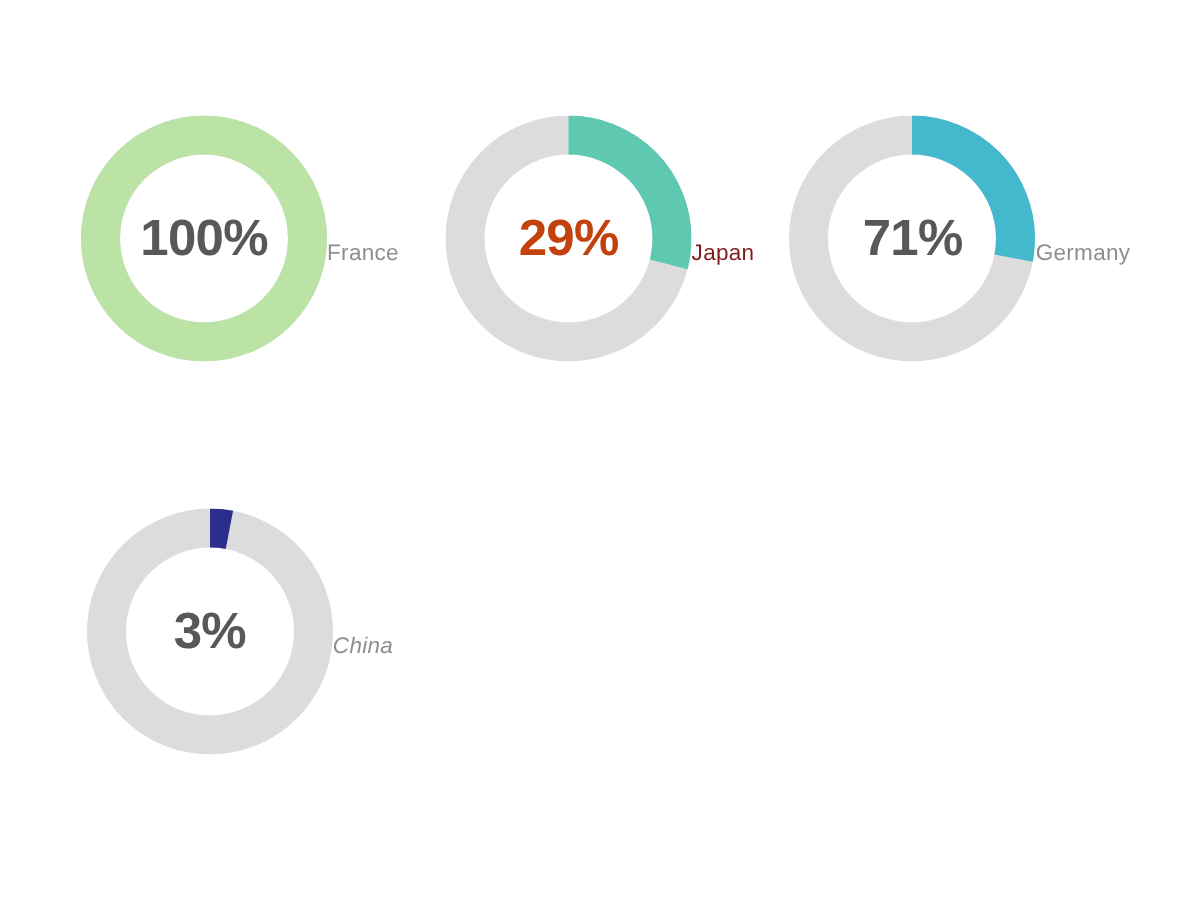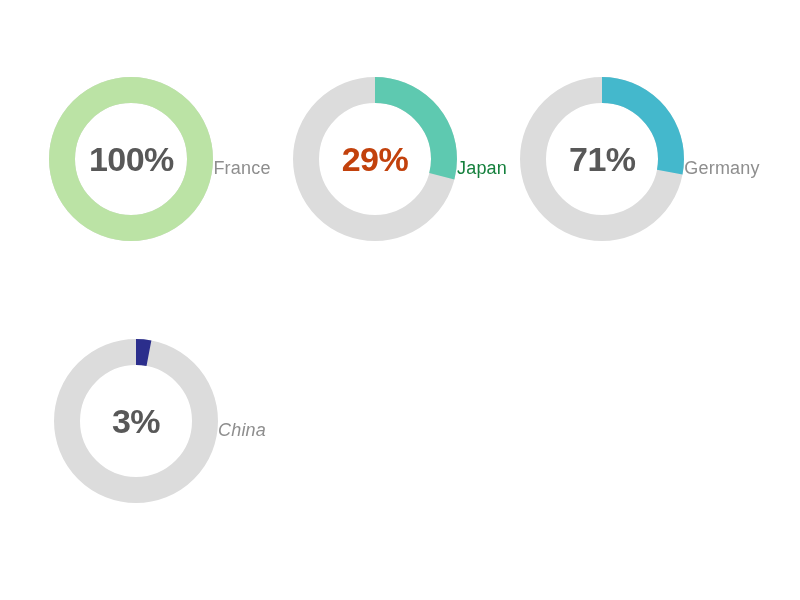--- a/index.html
+++ b/index.html
@@ -66,21 +66,21 @@
     justify-content: center;
     font-size: 34px;
     font-weight: bold;
     color: #585858;
     letter-spacing: -0.5px;
     line-height: 1;
   }
 
   .gauge-label {
     margin-top: 18px;
-    font-size: 18px;
+    font-size: 15px;
     color: #8e8e8e;
     text-align: center;
     white-space: nowrap;
     letter-spacing: 0.2px;
   }
 </style>
 </head>
 <body style="background: rgb(255, 255, 255);">
 
 <div id="chart-grid">
@@ -97,21 +97,21 @@
   </div>
 
   <div class="gauge-cell">
     <div class="gauge-ring-wrap">
       <svg viewBox="0 0 164 164">
         <circle class="gauge-track" cx="82" cy="82" r="69" stroke-width="26" stroke="#dcdcdc"></circle>
         <circle class="gauge-arc" cx="82" cy="82" r="69" stroke-width="26" stroke="#5ec9b0" stroke-dasharray="433.540 433.540" stroke-dashoffset="307.813"></circle>
       </svg>
       <div class="gauge-value" style="color: #c2410c;">29%</div>
     </div>
-    <div class="gauge-label" style="color: #15803d;">Japan</div>
+    <div class="gauge-label" style="color: #7f1d1d;">Japan</div>
   </div>
 
   <div class="gauge-cell">
     <div class="gauge-ring-wrap">
       <svg viewBox="0 0 164 164">
         <circle class="gauge-track" cx="82" cy="82" r="69" stroke-width="26" stroke="#dcdcdc"></circle>
         <circle class="gauge-arc" cx="82" cy="82" r="69" stroke-width="26" stroke="#44b8cc" stroke-dasharray="433.540 433.540" stroke-dashoffset="312.149"></circle>
       </svg>
       <div class="gauge-value" style="color: rgb(88, 88, 88);">71%</div>
     </div>

